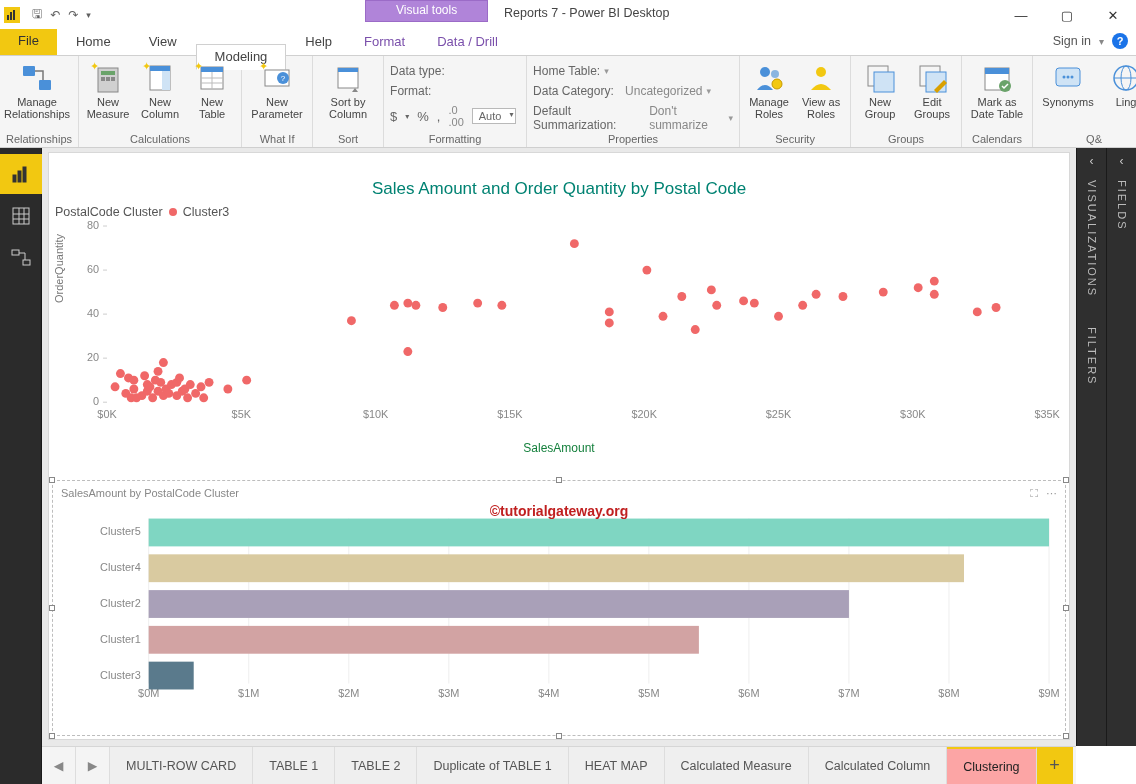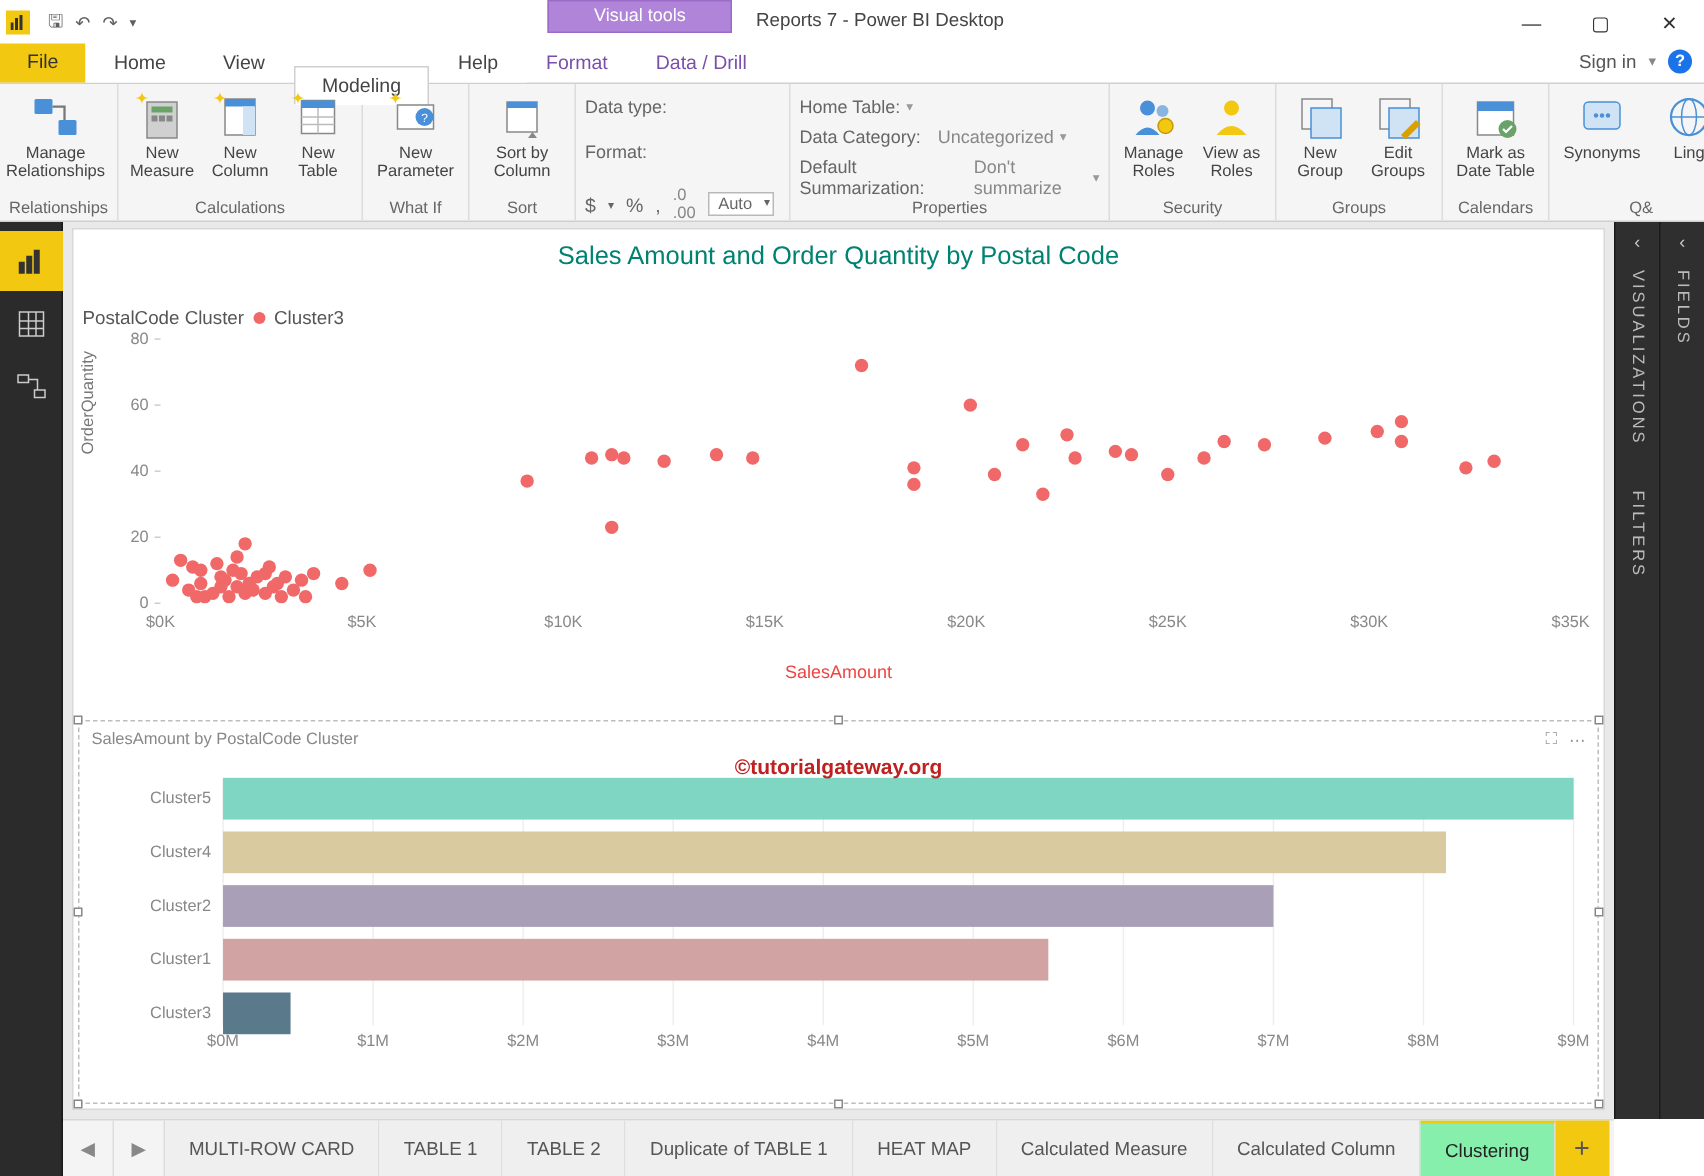--- a/index.html
+++ b/index.html
@@ -34,60 +34,60 @@
   .rbtn .ic { width:32px; height:32px; margin-bottom:2px; position:relative;}
   .rbtn span { text-align:center; line-height:1.1; font-size:11px;}
   .rbtn.w46 { width:46px;}
   .rbtn.w62 { width:62px;}
   .pill-auto { border:1px solid #b9b9b9; background:#fff; font-size:11px; padding:1px 14px 1px 6px; position:relative;}
   .pill-auto::after { content:"▾"; position:absolute; right:2px; font-size:8px; color:#666;}
   .props { display:flex; flex-direction:column; gap:6px; padding-top:4px; font-size:12px; color:#666; width:200px;}
   .props .row { display:flex; gap:4px; align-items:center;}
   .props .v { color:#888;}
   .props .dd::after { content:" ▾"; font-size:9px; color:#999;}
-  .fmtcol { display:flex; flex-direction:column; gap:16px; padding-top:4px; font-size:12px; color:#666; width:130px;}
+  .fmtcol { display:flex; flex-direction:column; gap:6px; padding-top:4px; font-size:12px; color:#666; width:130px;}
   .fmtrow2 { display:flex; gap:8px; align-items:center; font-size:13px; color:#666;}
   
   .ic svg { width:100%; height:100%; }
   .spark { position:absolute; top:-2px; left:-2px; color:#f2c811; font-size:14px;}
   
   .leftrail { position:absolute; left:0; top:148px; width:42px; bottom:0; background:#2b2b2b; display:flex; flex-direction:column; align-items:center; padding-top:6px; gap:2px; border-right:1px solid #1a1a1a;}
   .leftrail .rail-btn { width:42px; height:40px; display:flex; align-items:center; justify-content:center; color:#ddd; cursor:pointer;}
   .leftrail .rail-btn.active { background:#f2c811; color:#333;}
   .leftrail .rail-btn.active svg { stroke:#333;}
   
   .rightpanes { position:absolute; right:0; top:148px; bottom:38px; display:flex;}
   .rpane { width:30px; background:#2f2f2f; border-left:1px solid #1a1a1a; display:flex; flex-direction:column; align-items:center; color:#ccc; cursor:pointer;}
   .rpane .chev { height:26px; display:flex; align-items:center; justify-content:center; font-size:12px;}
   .rpane .vtext { writing-mode:vertical-rl; font-size:11px; letter-spacing:2px; margin-top:6px; color:#bbb;}
   
   .canvas { position:absolute; left:42px; right:60px; top:148px; bottom:38px; background:#e9e9e9; overflow:hidden;}
   .page { position:absolute; left:6px; right:6px; top:4px; bottom:6px; background:#fff; border:1px solid #d8d8d8;}
   .scatter-visual { position:absolute; left:0; right:0; top:0; height:320px;}
-  .scatter-title { text-align:center; font-size:17px; color:#008272; padding-top:8px;}
+  .scatter-title { text-align:center; font-size:17px; color:#008272; padding-top:26px;}
   .legend { position:absolute; left:6px; top:52px; font-size:12.5px; color:#555; display:flex; align-items:center; gap:6px;}
   .legend .dot { width:8px; height:8px; border-radius:50%; background:#f06868; display:inline-block;}
   .scatter-plot { position:absolute; left:58px; right:12px; top:72px; height:200px;}
   .scatter-plot svg { width:100%; height:100%; overflow:visible;}
   .axis-text { font-size:11px; fill:#888;}
   .ylab { position:absolute; left:4px; top:150px; transform:rotate(-90deg); transform-origin:left top; font-size:11px; color:#777;}
-  .xlab { position:absolute; left:0; right:0; top:288px; text-align:center; font-size:12px; color:#ef4444;}
+  .xlab { position:absolute; left:0; right:0; top:288px; text-align:center; font-size:12px; color:#15803d;}
   
   .bar-visual { position:absolute; left:0; right:0; top:324px; bottom:0; border:1px dashed #bdbdbd; margin:3px;text-align:right;}
   .grips { position:absolute; width:6px; height:6px; background:#fff; border:1px solid #888;}
   .bar-header { display:flex; justify-content:space-between; padding:6px 8px 0; font-size:11px; color:#888;}
   .bar-header .icons { display:flex; gap:8px; color:#999;}
   .bar-plot { position:absolute; left:46px; right:12px; top:26px; bottom:28px;}
   .bar-plot svg { width:100%; height:100%; overflow:visible;}
   .watermark { position:absolute; left:50%; transform:translateX(-50%); top:350px; color:#c02020; font-weight:bold; font-size:14px; z-index:20;}
   
   .pagetabs { position:absolute; left:42px; right:60px; bottom:0; height:38px; background:#f4f4f4; border-top:1px solid #d6d6d6; display:flex; align-items:stretch; font-size:12.5px;}
   .pt-nav { width:34px; display:flex; align-items:center; justify-content:center; color:#888; border-right:1px solid #ddd; cursor:pointer;}
   .pt-tab { padding:0 16px; display:flex; align-items:center; border-right:1px solid #ddd; color:#555; cursor:pointer; background:#efefef; white-space:nowrap;}
-  .pt-tab.active { background:#86efac; color:#222; border-top:2px solid #f2c811; font-weight:500;}
+  .pt-tab.active { background:#fca5a5; color:#222; border-top:2px solid #f2c811; font-weight:500;}
   .pt-add { width:36px; background:#f2c811; display:flex; align-items:center; justify-content:center; font-size:18px; color:#555; cursor:pointer;}
 </style>
 </head>
 <body>
 
 <div class="titlebar">
   <div class="tb-left">
     <div class="tb-icon">
         <svg viewBox="0 0 10 10">
           <rect x="0" y="5" width="2" height="5" fill="#333"></rect>

